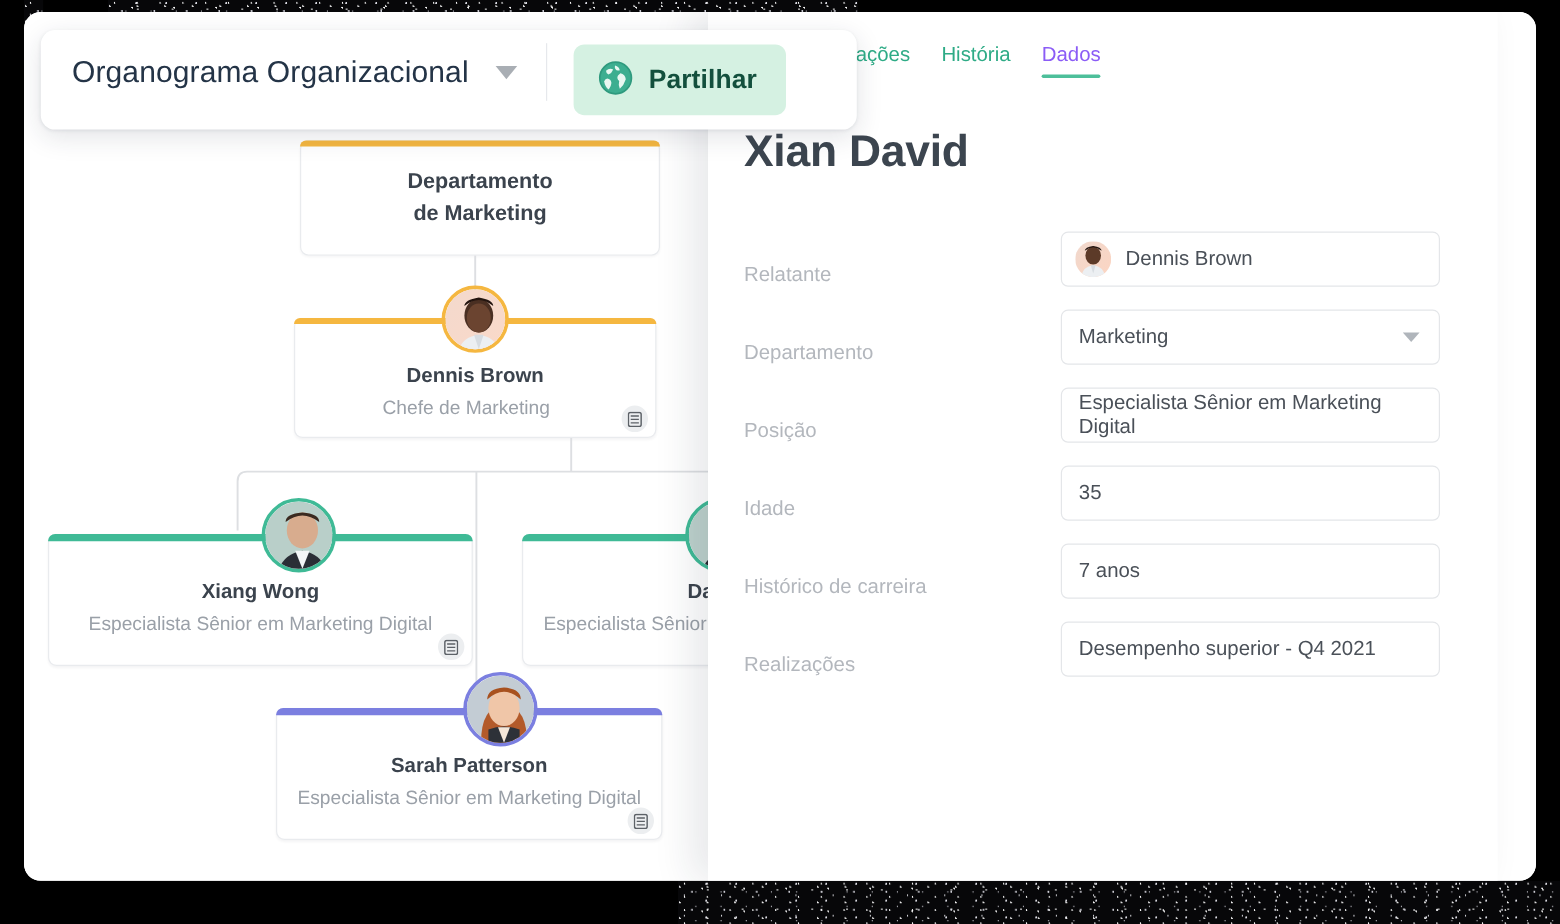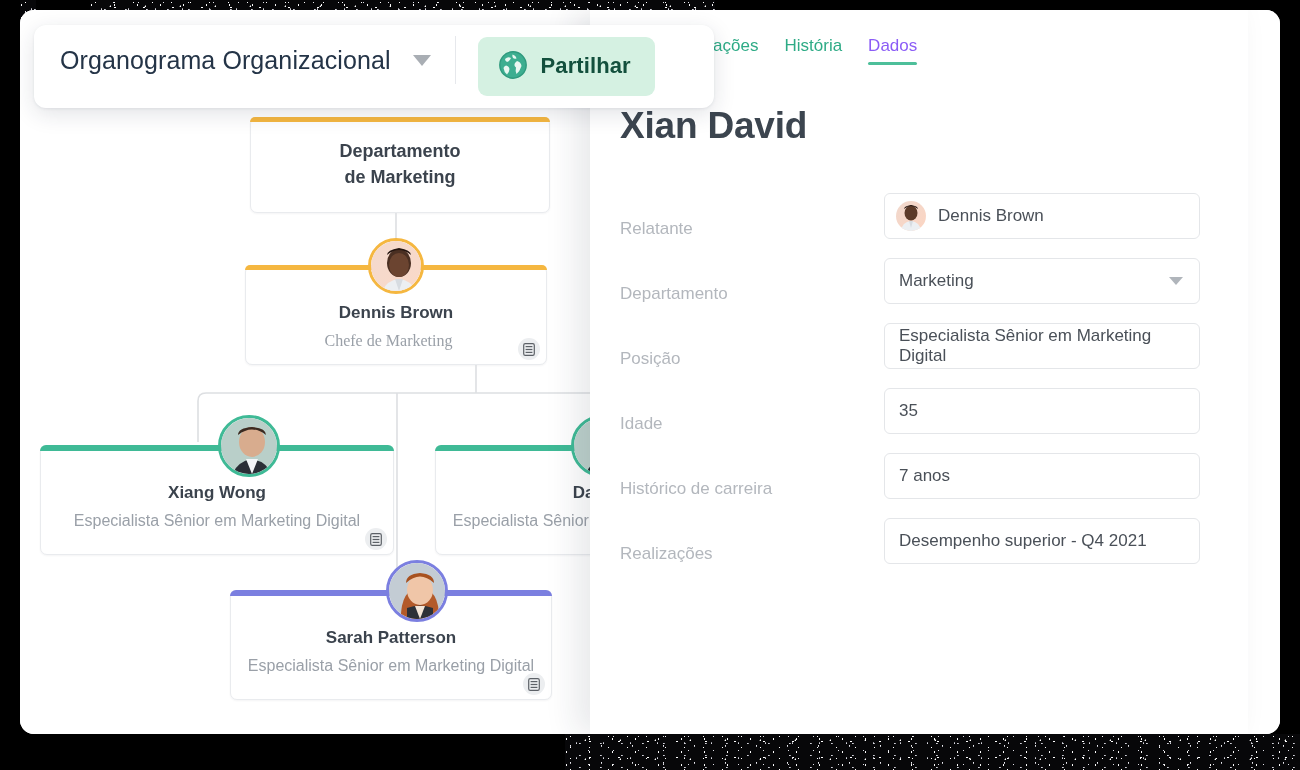--- a/index.html
+++ b/index.html
@@ -138,21 +138,21 @@
   
   #node-dept {
     left: 230px; top: 107px; width: 300px; height: 96px;
     display: flex; flex-direction: column;
     align-items: center; justify-content: center;
   }
   #node-dept .node-name { font-size: 18px; line-height: 1.42; }
 
   #node-dennis { left: 225px; top: 255px; width: 302px; height: 100px; }
   #node-dennis .node-name { position: absolute; left: 0; right: 0; top: 37px; }
-  #node-dennis .node-role { position: absolute; left: 0; right: 15px; top: 66px; font-family: Liberation Serif, serif; }
+  #node-dennis .node-role { position: absolute; left: 0; right: 15px; top: 66px; }
 
   #node-xiang { left: 20px; top: 435px; width: 354px; height: 110px; }
   #node-xiang .node-name { position: absolute; left: 0; right: 0; top: 37px; }
   #node-xiang .node-role { position: absolute; left: 0; right: 0; top: 66px; }
 
   #node-david { left: 415px; top: 435px; width: 322px; height: 110px; }
   #node-david .node-name { position: absolute; left: 0; right: 0; top: 37px; }
   #node-david .node-role { position: absolute; left: 0; right: 0; top: 66px; }
 
   #node-sarah { left: 210px; top: 580px; width: 322px; height: 110px; }

